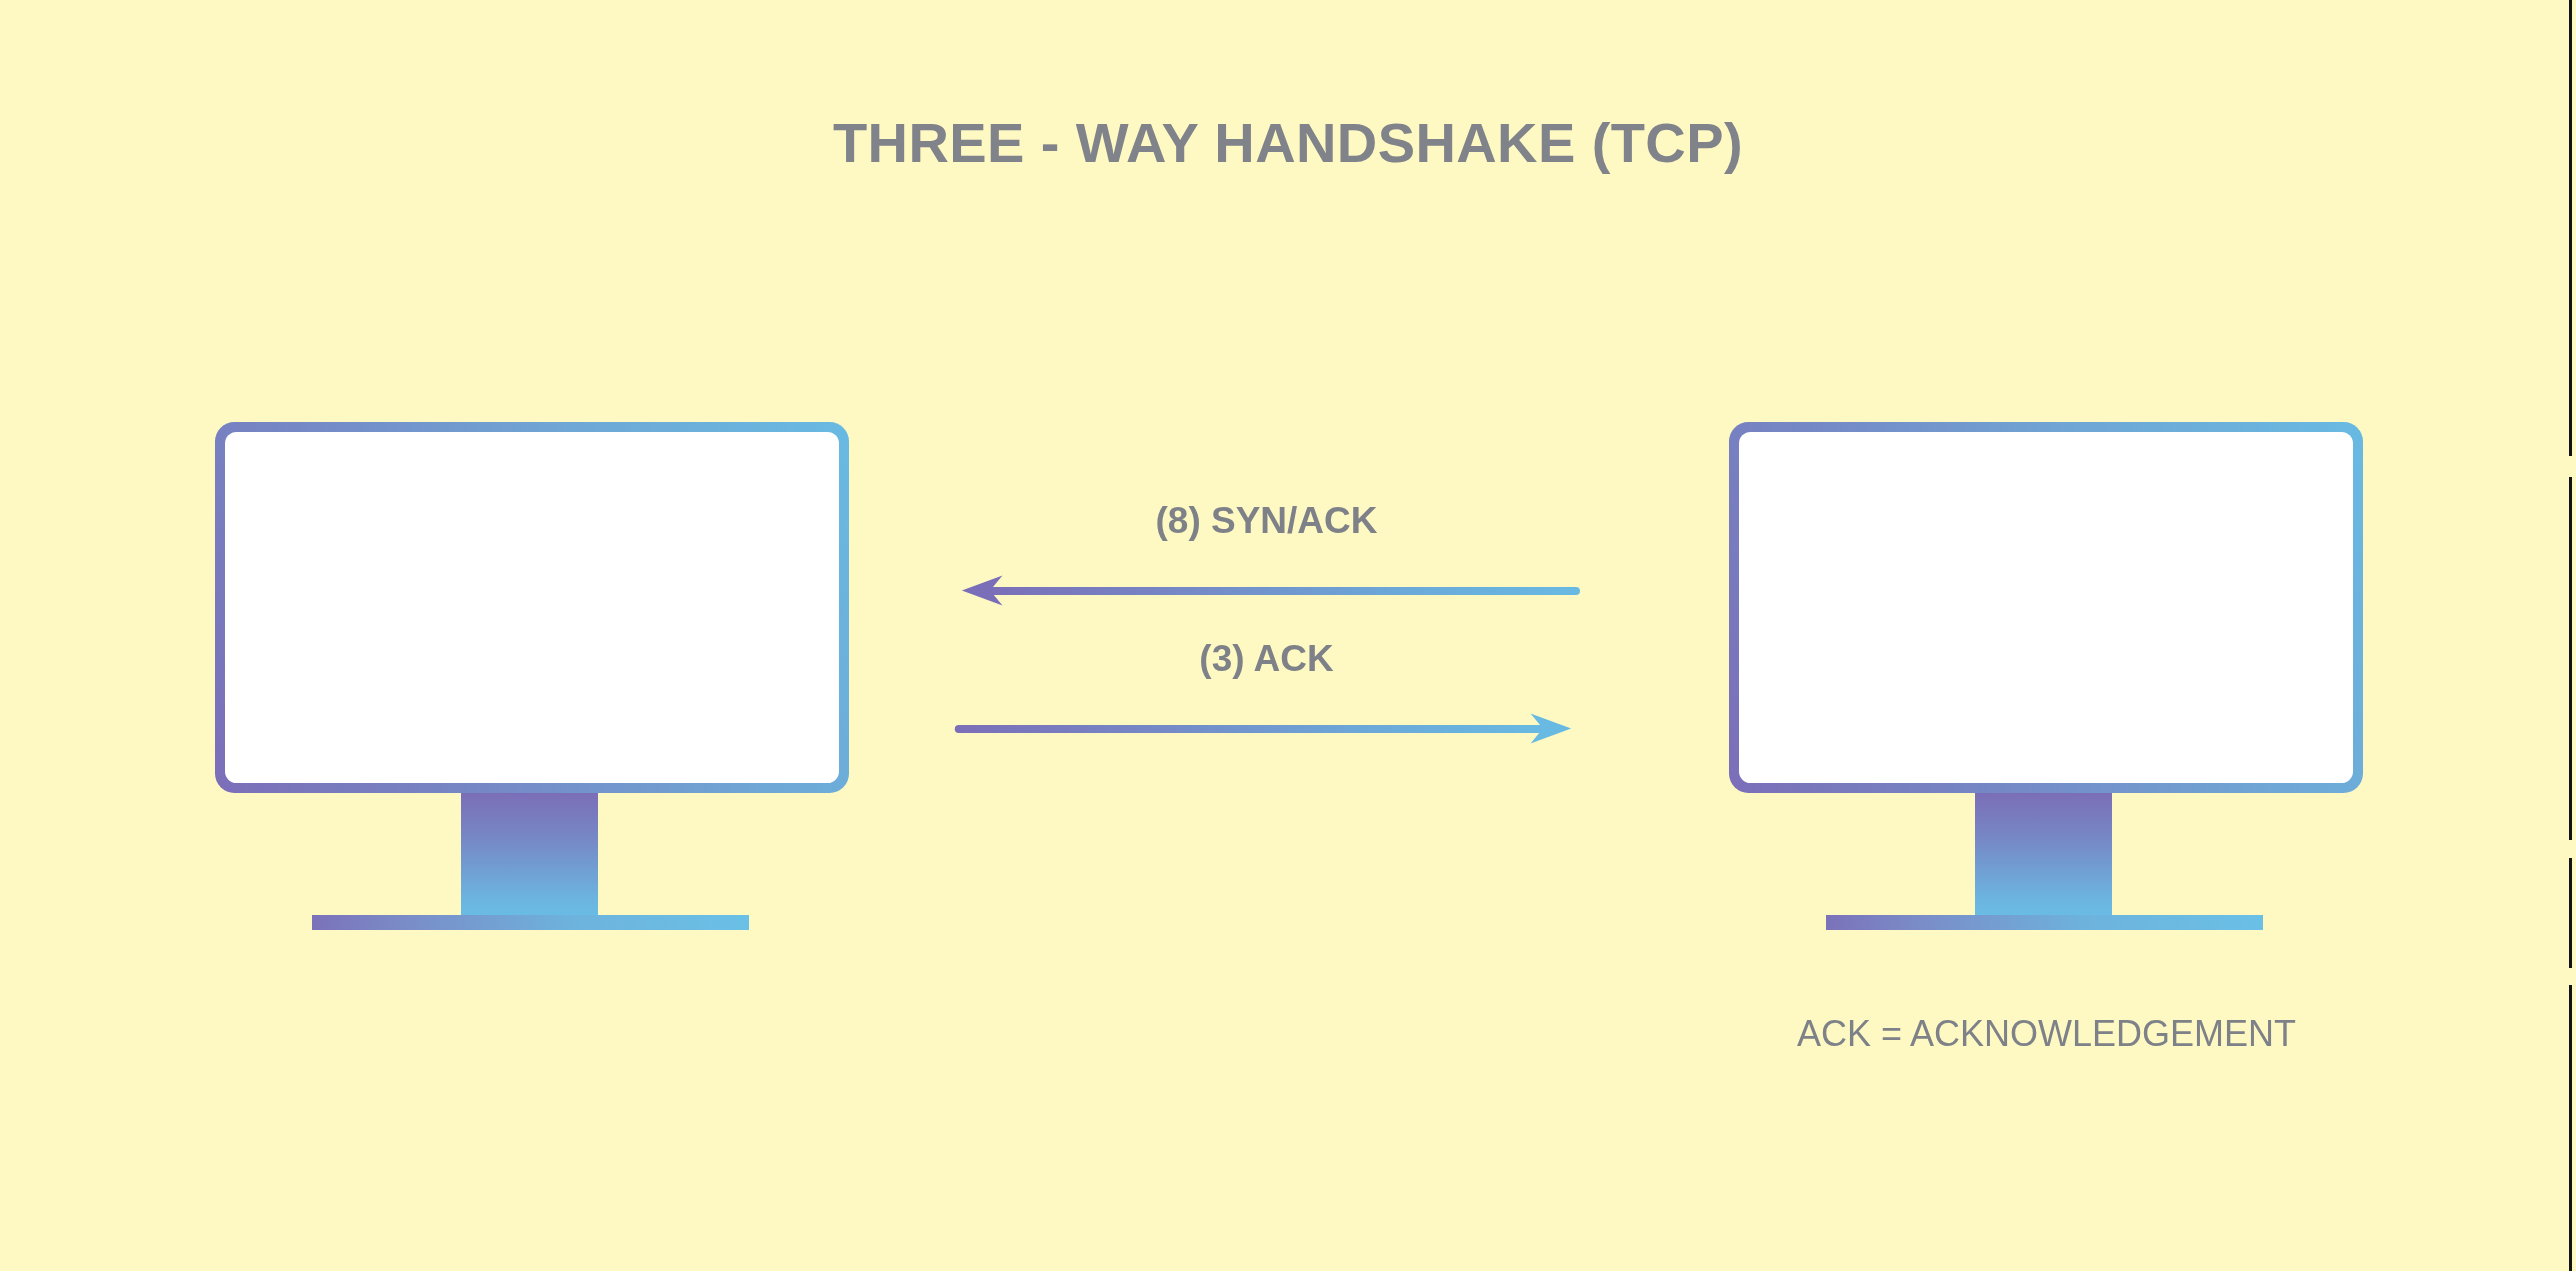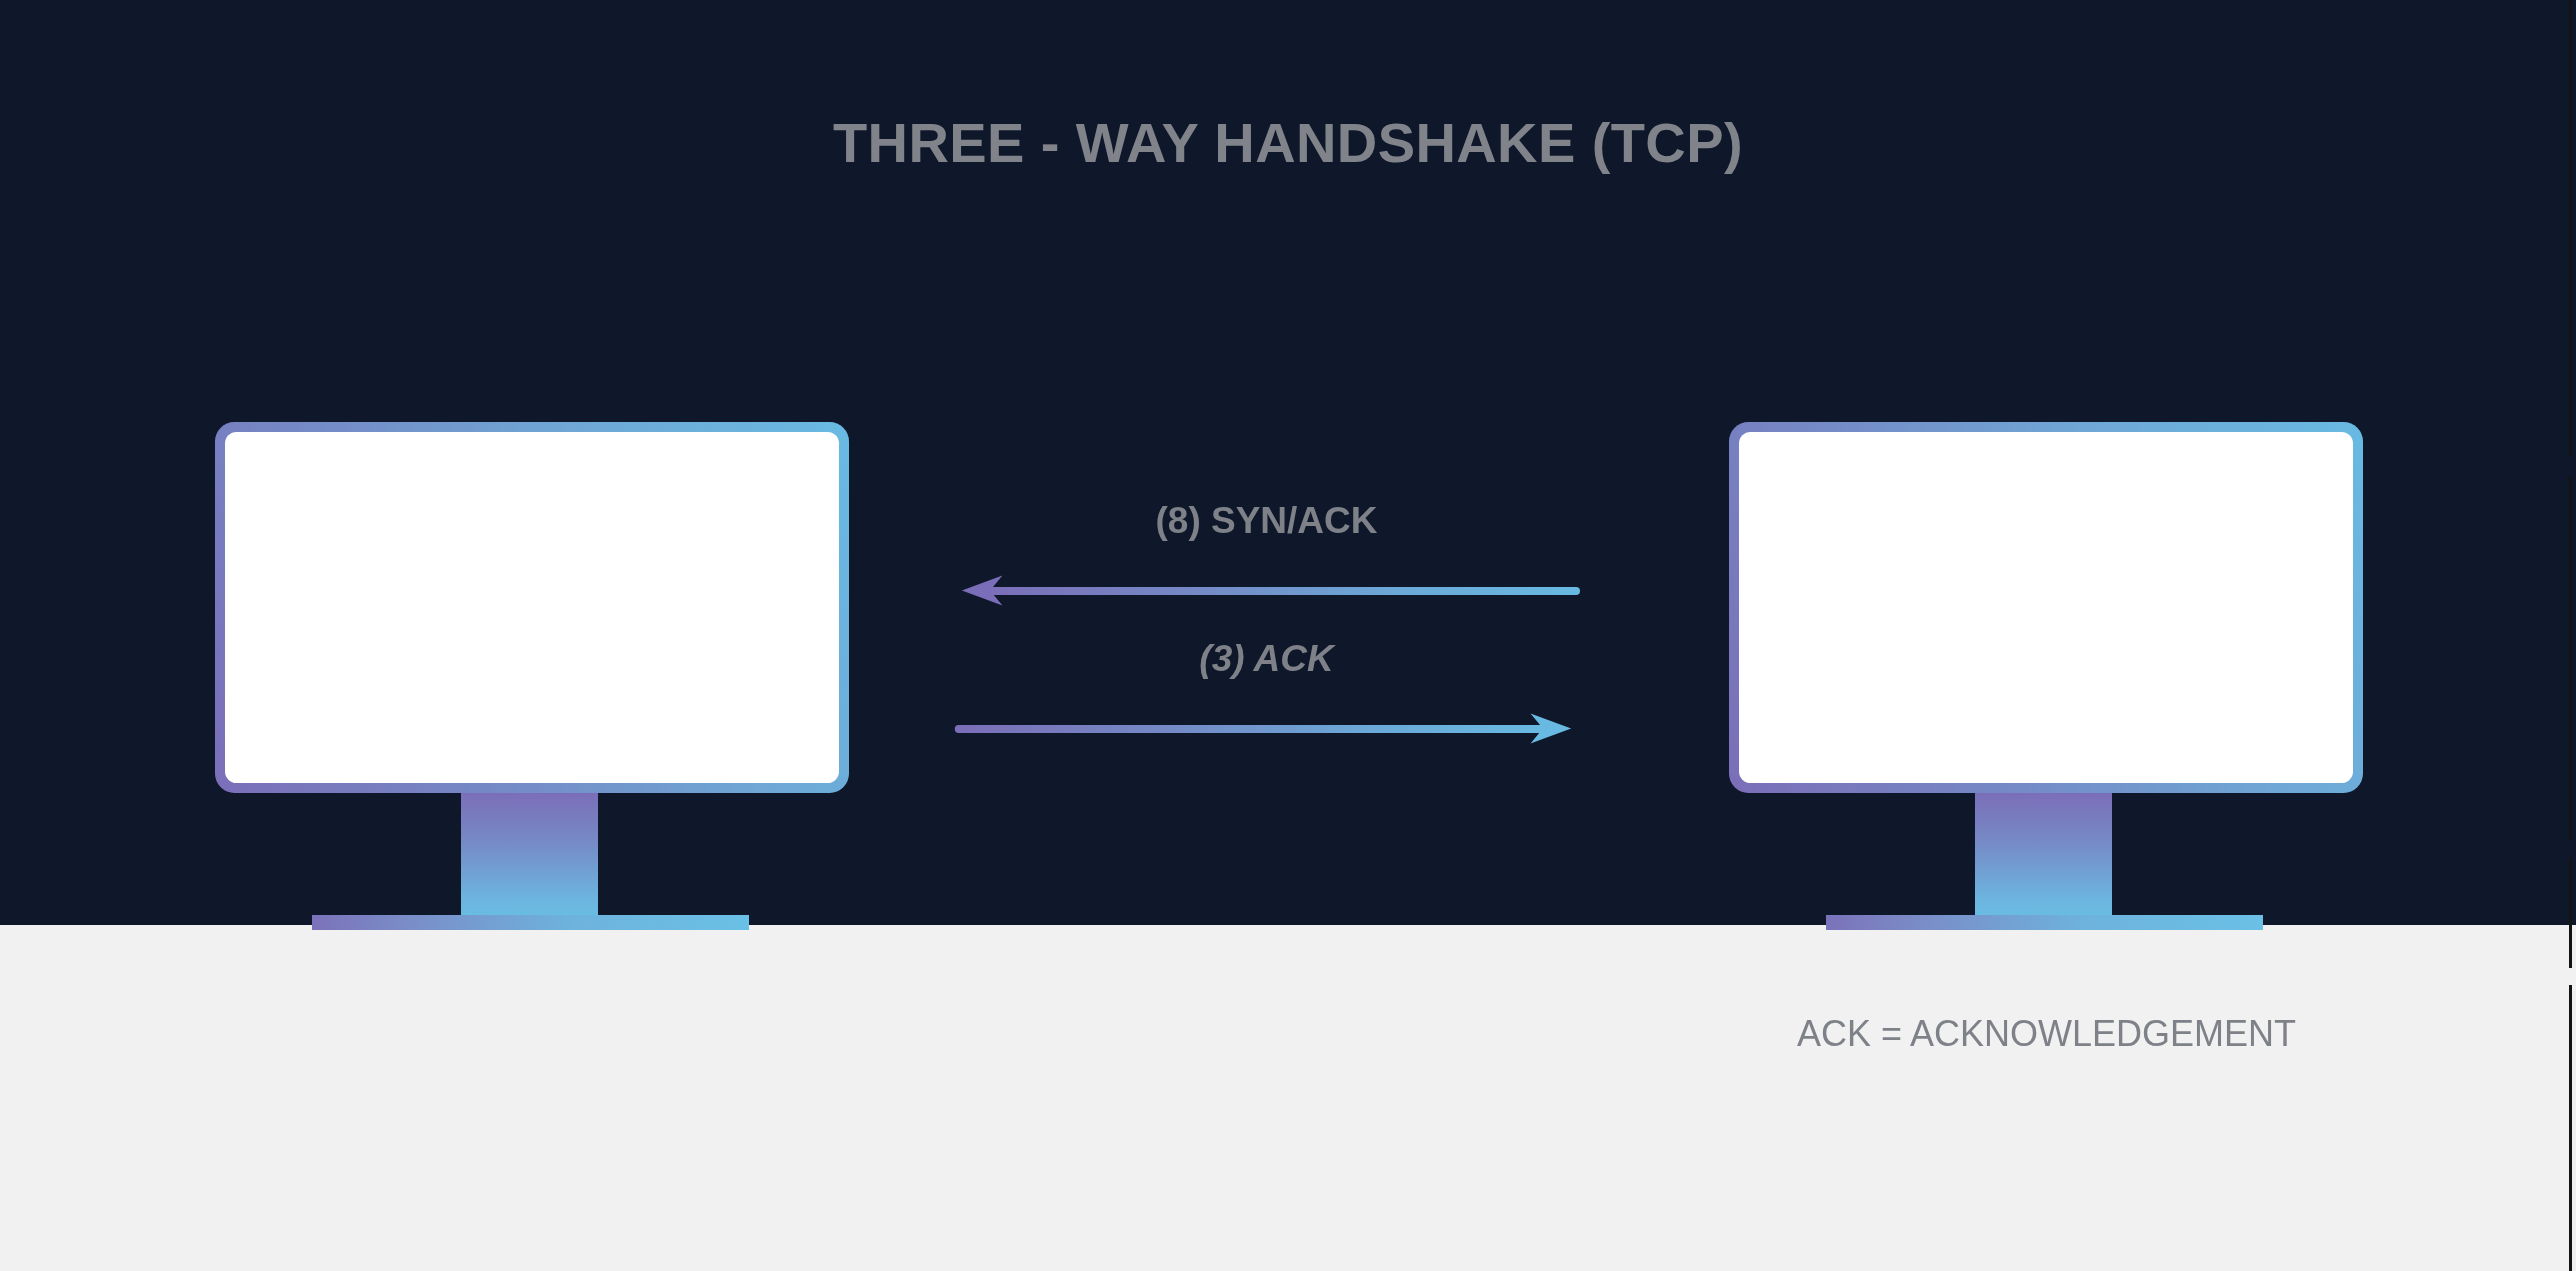--- a/index.html
+++ b/index.html
@@ -15,22 +15,22 @@
     overflow: hidden;
     position: relative;
   }
 
   
   #canvas {
     position: absolute;
     left: 0;
     top: 0;
     width: 2576px;
-    height: 925px;
-    background: #0f172a;
+    height: 1271px;
+    background: #fef9c3;
   }
 
   
   #page-title {
     position: absolute;
     left: 0;
     top: 110px;
     width: 2576px;
     text-align: center;
     font-size: 56px;
@@ -104,21 +104,21 @@
 
   
   .arrow-group {
     position: absolute;
     left: 953px;
     width: 627px;
     height: 106px;
   }
   #arrow-group-1 { top: 371px; }
   #arrow-group-2 { top: 500px; }
-  #arrow-group-3 { top: 638px; font-style: italic; }
+  #arrow-group-3 { top: 638px; }
 
   .arrow-label {
     position: absolute;
     left: 0;
     top: 0;
     width: 627px;
     text-align: center;
     font-size: 37px;
     font-weight: 700;
     color: #7e8288;

